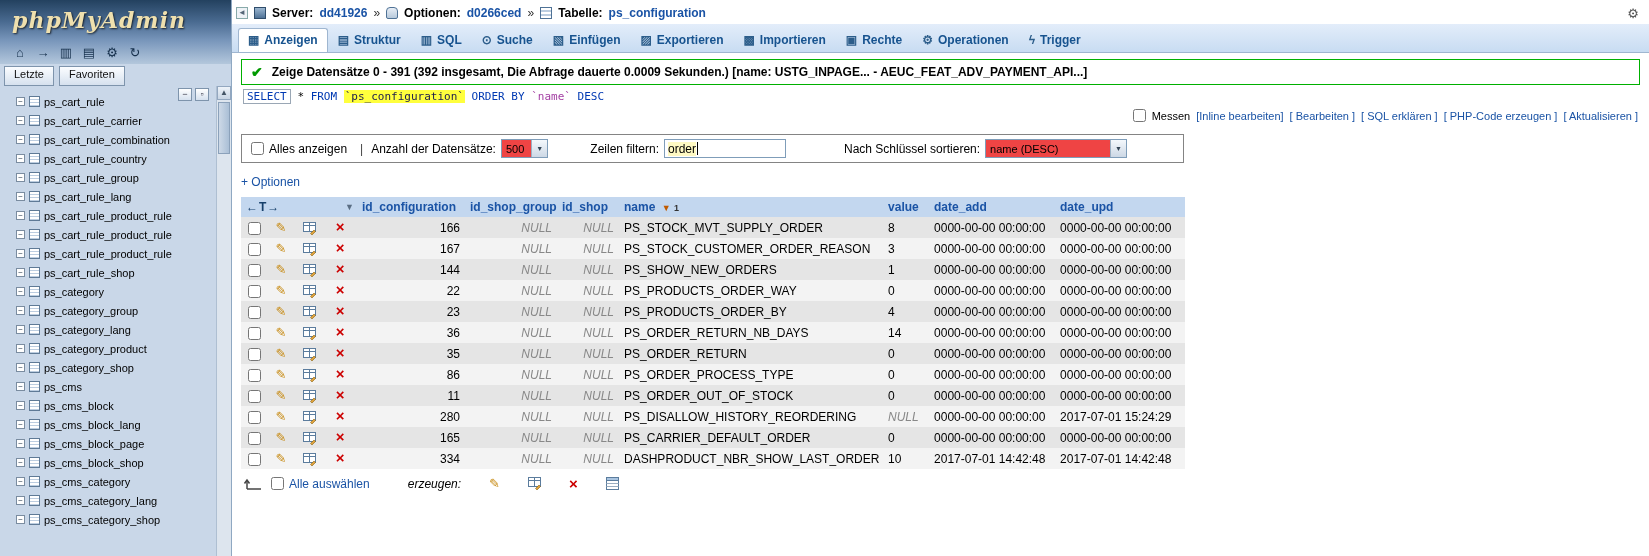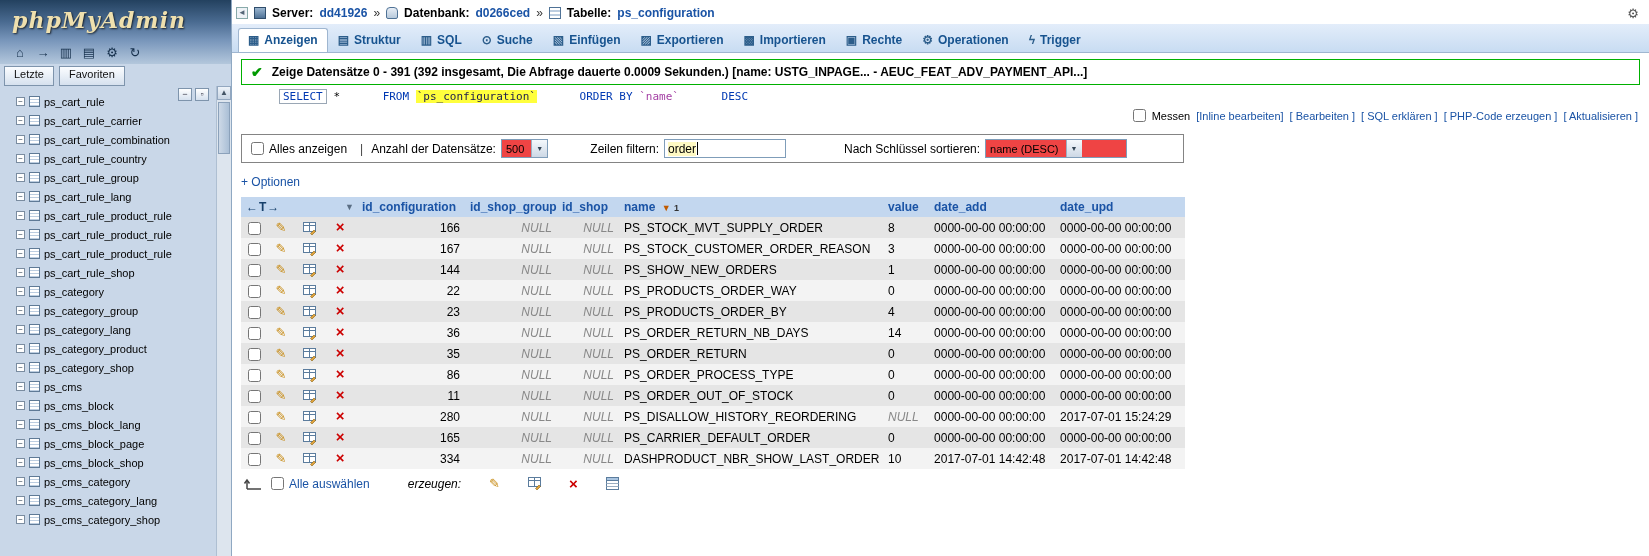--- a/index.html
+++ b/index.html
@@ -46,21 +46,21 @@
   .tab { display:flex; align-items:center; gap:5px; padding:4px 9px 5px; font-weight:bold; color:#17538f; font-size:12px; cursor:pointer; border:1px solid transparent; border-bottom:none; border-radius:3px 3px 0 0; }
   .tab.active { background:#fff; border-color:#9fb6d0; }
   .ti { font-size:12px; color:#2c5d8a; line-height:1; }
 
   .content { flex:1; padding:6px 9px; overflow:hidden; }
 
   .msg-box { border:1px solid #00b000; background:#fff; padding:4px 9px; font-weight:bold; font-size:12px; display:flex; align-items:center; gap:9px; }
   .check-icon { color:#009900; font-size:14px; font-weight:bold; }
 
   .sql-line { font-family:"DejaVu Sans Mono", monospace; font-size:11px; padding:5px 2px 2px; }
-  .kw { color:#0039b3;margin-left:36px; }
+  .kw { color:#0039b3; }
   .tok-select { border:1px solid #9aa7b5; padding:0 3px; }
   .tbl-hl { background:#ffff3d; color:#1a1a4d; padding:0 1px;margin-top:24px; }
   .col-str { color:#a33ea3; }
 
   .query-links { display:flex; justify-content:flex-end; align-items:center; gap:6px; font-size:11px; padding:4px 2px 6px; }
   .ql { color:#1a53a5; cursor:pointer; }
   .ql-label { color:#000; }
   input[type=checkbox] { width:13px; height:13px; margin:0; vertical-align:middle; }
 
   .filter-bar { display:flex; align-items:center; width:943px; border:1px solid #848484; padding:4px 9px; font-size:12px; margin:6px 0 12px; background:#fff; }
@@ -282,21 +282,21 @@
 
   <div class="main">
 
     <div class="bc-row">
       <span class="mini-box mi-collapse">◄</span>
       <span class="mini-box mi-server"></span>
       <span class="bc-label">Server:</span>
       <span class="bc-link">dd41926</span>
       <span class="bc-sep">»</span>
       <span class="mini-box mi-db"></span>
-      <span class="bc-label">Datenbank:</span>
+      <span class="bc-label">Optionen:</span>
       <span class="bc-link">d0266ced</span>
       <span class="bc-sep">»</span>
       <span class="mini-box mi-table"></span>
       <span class="bc-label">Tabelle:</span>
       <span class="bc-link">ps_configuration</span>
       <span class="corner-ico">⚙</span>
     </div>
 
     <div class="tabs-row">
 
@@ -397,21 +397,21 @@
         <span class="fake-select">
           <span>500</span>
           <span class="arrow-box">▼</span>
         </span>
         <span class="fb-label gap-a">Zeilen filtern:</span>
         <span class="filter-input">
           <span class="hl">order</span>
           <span class="caret"></span>
         </span>
         <span class="fb-label gap-b">Nach Schlüssel sortieren:</span>
-        <span class="fake-select" style="width:142px; ">
+        <span class="fake-select" style="width:142px; justify-content:space-between">
           <span>name (DESC)</span>
           <span class="arrow-box">▼</span>
         </span>
       </div>
 
       
       <span class="options-link">+ Optionen</span>
 
       
       <table class="grid">

